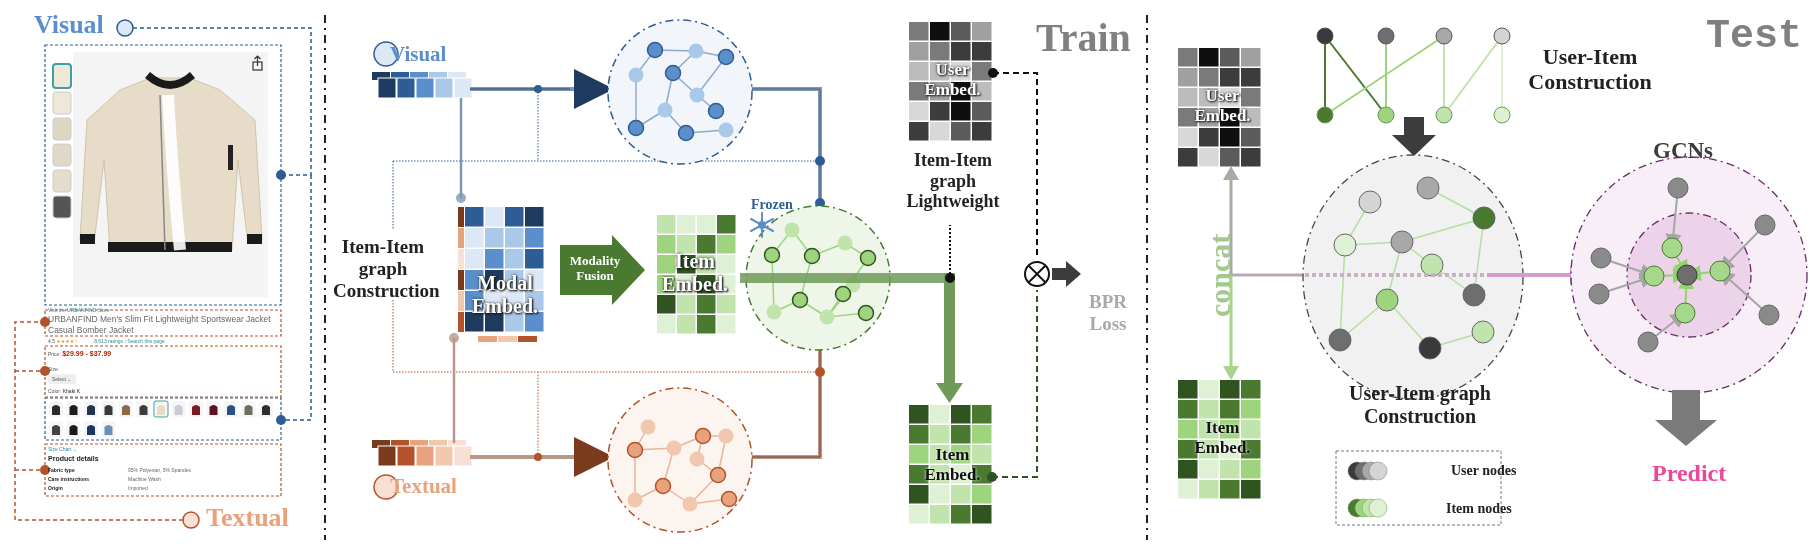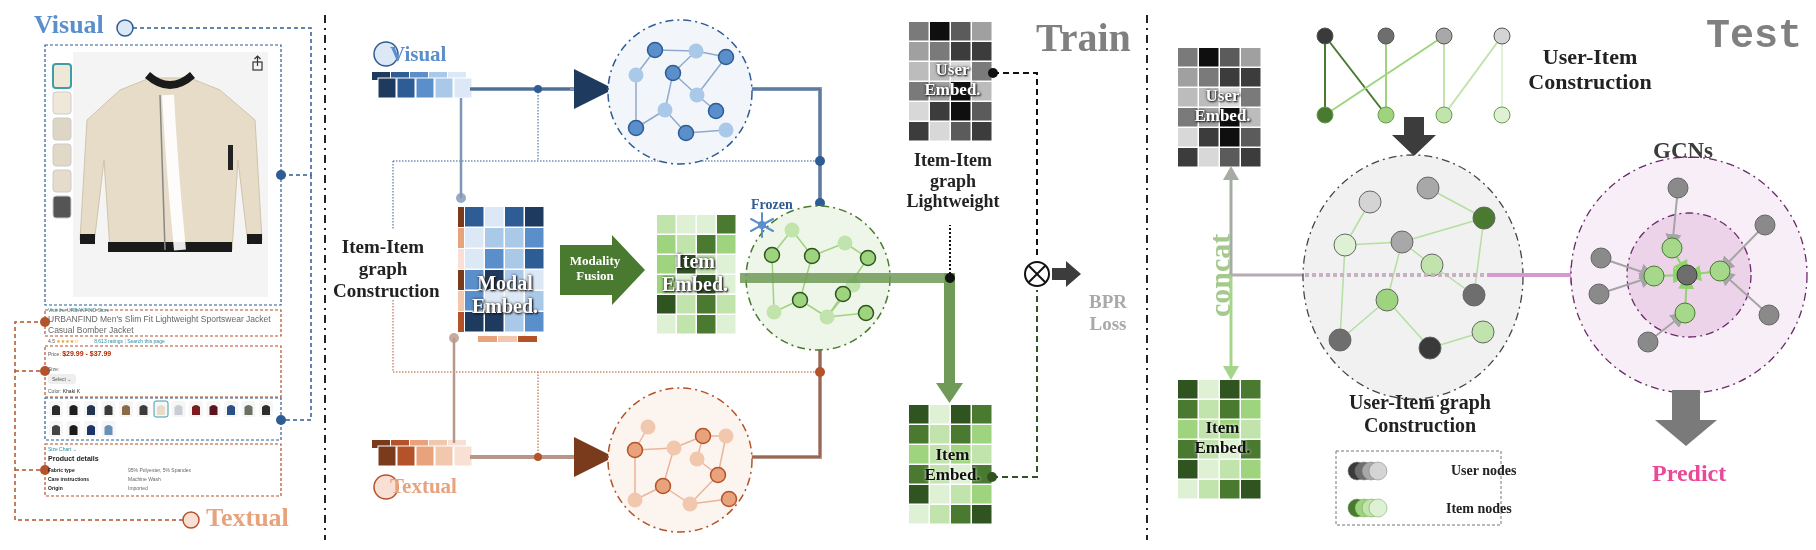--- a/index.html
+++ b/index.html
@@ -644,21 +644,21 @@
   </div>
   <div class="abs serif" style="left:1180px;top:260px;font-size:30px;font-weight:bold;color:#a5c98d;transform:rotate(-90deg);transform-origin:center;width:80px;text-align:center;">concat</div>
   <div class="abs lbl serif" style="left:1175px;top:86px;width:95px;font-size:17px;color:#fff;text-shadow:0 0 3px #333,1px 1px 2px #000;">
     <div>User</div>
     <div>Embed.</div>
   </div>
   <div class="abs lbl serif" style="left:1175px;top:418px;width:95px;font-size:17px;color:#111;text-shadow:0 0 3px #fff;">
     <div>Item</div>
     <div>Embed.</div>
   </div>
-  <div class="abs lbl serif" style="left:1325px;top:391px;width:190px;font-size:20px;">
+  <div class="abs lbl serif" style="left:1325px;top:382px;width:190px;font-size:20px;">
     <div>User-Item graph</div>
     <div>Construction</div>
   </div>
   <div class="abs serif" style="left:1653px;top:138px;font-size:23px;font-weight:bold;color:#3c3c3c;">GCNs</div>
   <div class="abs serif" style="left:1652px;top:460px;font-size:24px;font-weight:bold;color:#ec4899;">Predict</div>
   <div class="abs serif" style="left:1443px;top:463px;font-size:14px;font-weight:bold;color:#222;margin-left:8px;">User nodes</div>
   <div class="abs serif" style="left:1446px;top:501px;font-size:14px;font-weight:bold;color:#222;">Item nodes</div>
 </div>
 
 </body></html>

